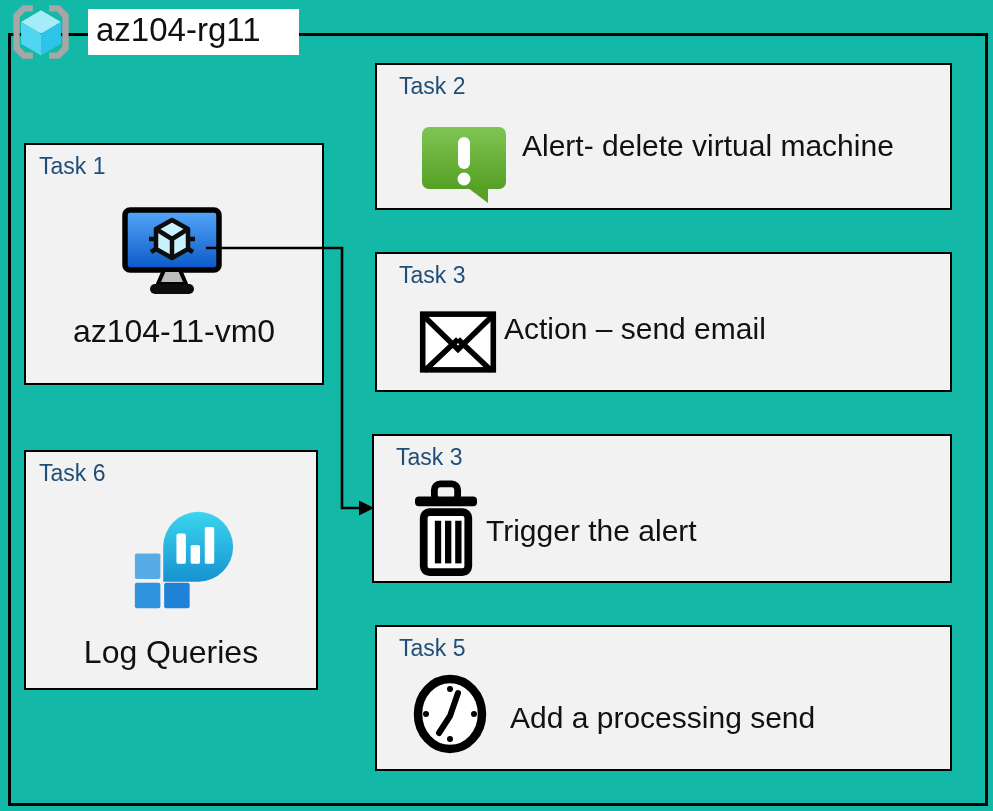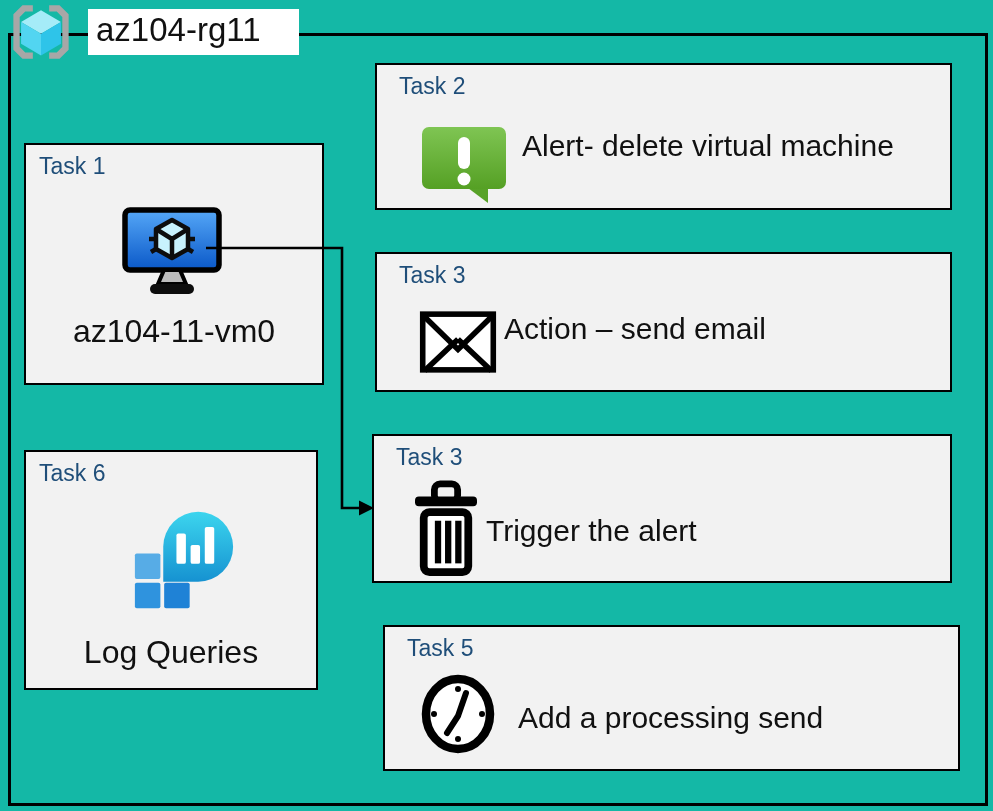--- a/index.html
+++ b/index.html
@@ -27,21 +27,21 @@
   .task-label { position:absolute; color:#111; white-space:nowrap;text-align:right; }
   .right .task-label { font-size:30px; }
   .leftcol .task-label { font-size:32px; width:100%; text-align:center; left:0; }
   .icn { position:absolute; }
 
   .t1 { left:24px;  top:143px; width:300px; height:242px; }
   .t6 { left:24px;  top:450px; width:294px; height:240px; }
   .t2 { left:375px; top:63px;  width:577px; height:147px; }
   .t3 { left:375px; top:252px; width:577px; height:140px; }
   .t4 { left:372px; top:434px; width:580px; height:149px; }
-  .t5 { left:375px; top:625px; width:577px; height:146px;margin-left:8px; }
+  .t5 { left:375px; top:625px; width:577px; height:146px; }
 
   .t1 .icn { left:94px;  top:60px; width:104px; height:96px; }
   .t1 .task-label { top:168px; }
   .t6 .icn { left:107px; top:54px; width:102px; height:108px; }
   .t6 .task-label { top:182px; }
   .t2 .icn { left:43px; top:60px; width:88px;  height:80px; }
   .t2 .task-label { left:145px; top:64px; }
   .t3 .icn { left:42px; top:56px; width:78px;  height:64px; }
   .t3 .task-label { left:127px; top:58px; }
   .t4 .icn { left:41px; top:44px; width:62px;  height:97px; }

